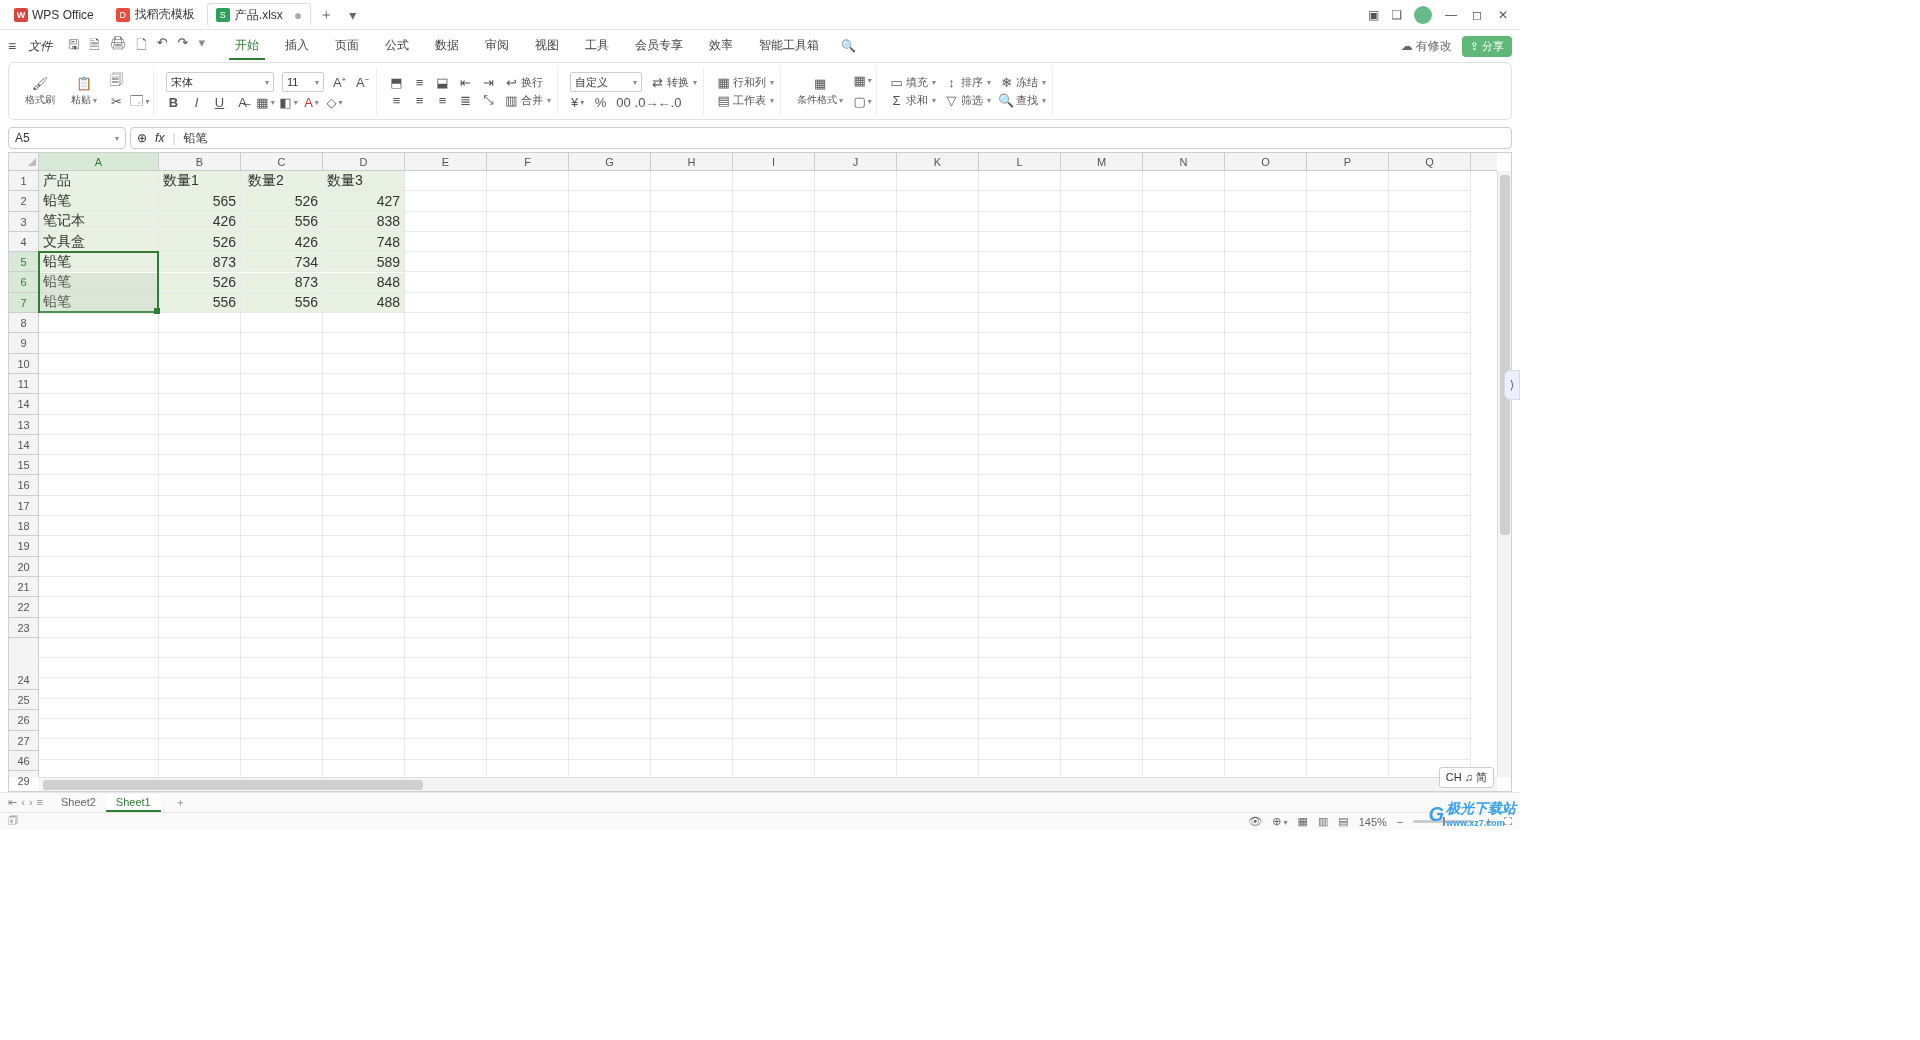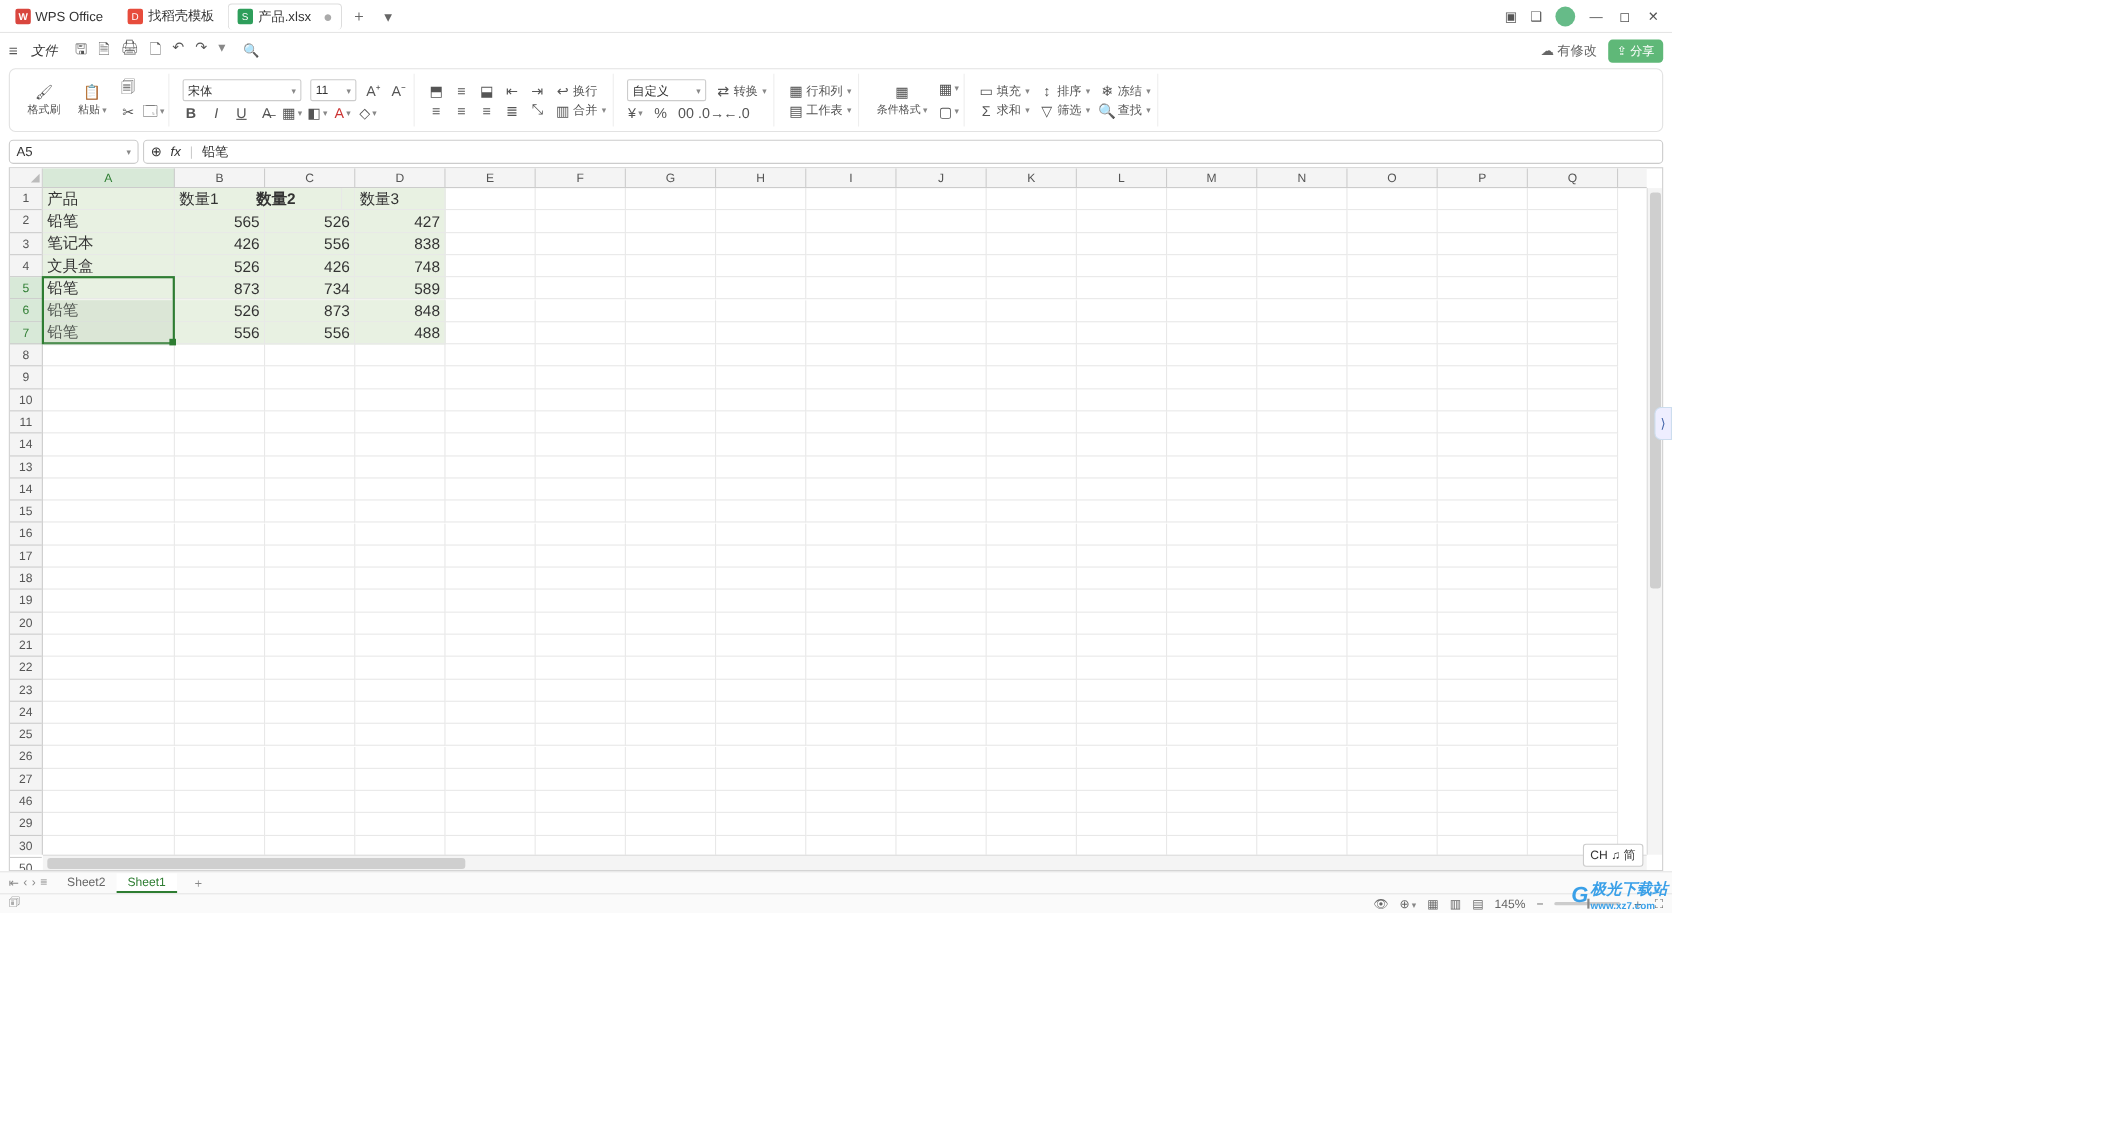--- a/index.html
+++ b/index.html
@@ -128,20 +128,33 @@
   <span class="file-menu">文件</span>
   <div class="qat">
     <span>🖫</span>
     <span>🗎</span>
     <span>🖨</span>
     <span>🗋</span>
     <span>↶</span>
     <span>↷</span>
     <span class="caret">▾</span>
   </div>
+  <div class="tabs-menu" id="ribbon-tabs">
+      <span class="mi active">开始</span>
+      <span class="mi">插入</span>
+      <span class="mi">页面</span>
+      <span class="mi">公式</span>
+      <span class="mi">数据</span>
+      <span class="mi">审阅</span>
+      <span class="mi">视图</span>
+      <span class="mi">工具</span>
+      <span class="mi">会员专享</span>
+      <span class="mi">效率</span>
+      <span class="mi">智能工具箱</span>
+    </div>
   <span style="margin-left:10px;color:#777;">🔍</span>
   <div class="menu-right">
     <div class="cloud-status">
       <span>☁</span>
       <span>有修改</span>
     </div>
     <div class="share-btn">
       <span>⇪</span>
       <span>分享</span>
     </div>
@@ -348,21 +361,21 @@
       <div class="rh" style="height: 20.3px; line-height: 20.3px;">14</div>
       <div class="rh" style="height: 20.3px; line-height: 20.3px;">15</div>
       <div class="rh" style="height: 20.3px; line-height: 20.3px;">16</div>
       <div class="rh" style="height: 20.3px; line-height: 20.3px;">17</div>
       <div class="rh" style="height: 20.3px; line-height: 20.3px;">18</div>
       <div class="rh" style="height: 20.3px; line-height: 20.3px;">19</div>
       <div class="rh" style="height: 20.3px; line-height: 20.3px;">20</div>
       <div class="rh" style="height: 20.3px; line-height: 20.3px;">21</div>
       <div class="rh" style="height: 20.3px; line-height: 20.3px;">22</div>
       <div class="rh" style="height: 20.3px; line-height: 20.3px;">23</div>
-      <div class="rh" style="height: 20.3px; line-height: 20.3px;">24</div>
+      <div class="rh" style="height: 20.3px; line-height: 20.3px; margin-top: 32px;">24</div>
       <div class="rh" style="height: 20.3px; line-height: 20.3px;">25</div>
       <div class="rh" style="height: 20.3px; line-height: 20.3px;">26</div>
       <div class="rh" style="height: 20.3px; line-height: 20.3px;">27</div>
       <div class="rh" style="height: 20.3px; line-height: 20.3px;">46</div>
       <div class="rh" style="height: 20.3px; line-height: 20.3px;">29</div>
       <div class="rh" style="height: 20.3px; line-height: 20.3px;">30</div>
       <div class="rh" style="height: 20.3px; line-height: 20.3px;">50</div>
     </div>
   <div class="cells" id="cells">
       <div class="cell highlight" style="left: 0px; top: 0px; width: 120px; height: 20.3px;"></div>
@@ -388,21 +401,21 @@
       <div class="cell highlight" style="left: 0px; top: 101.5px; width: 120px; height: 20.3px;"></div>
       <div class="cell highlight ralign" style="left: 120px; top: 101.5px; width: 82px; height: 20.3px;"></div>
       <div class="cell highlight ralign" style="left: 202px; top: 101.5px; width: 82px; height: 20.3px;"></div>
       <div class="cell highlight ralign" style="left: 284px; top: 101.5px; width: 82px; height: 20.3px;"></div>
       <div class="cell highlight" style="left: 0px; top: 121.8px; width: 120px; height: 20.3px;"></div>
       <div class="cell highlight ralign" style="left: 120px; top: 121.8px; width: 82px; height: 20.3px;"></div>
       <div class="cell highlight ralign" style="left: 202px; top: 121.8px; width: 82px; height: 20.3px;"></div>
       <div class="cell highlight ralign" style="left: 284px; top: 121.8px; width: 82px; height: 20.3px;"></div>
       <div class="cell highlight" style="left: 0px; top: 0px; width: 120px; height: 20.3px;">产品</div>
       <div class="cell highlight" style="left: 120px; top: 0px; width: 82px; height: 20.3px;">数量1</div>
-      <div class="cell highlight" style="left: 190px; top: 0px; width: 82px; height: 20.3px; font-weight: bold;">数量2</div>
+      <div class="cell highlight" style="left: 205px; top: 0px; width: 82px; height: 20.3px;">数量2</div>
       <div class="cell highlight" style="left: 284px; top: 0px; width: 82px; height: 20.3px;">数量3</div>
       <div class="cell highlight" style="left: 0px; top: 20.3px; width: 120px; height: 20.3px;">铅笔</div>
       <div class="cell highlight ralign" style="left: 120px; top: 20.3px; width: 82px; height: 20.3px;">565</div>
       <div class="cell highlight ralign" style="left: 202px; top: 20.3px; width: 82px; height: 20.3px;">526</div>
       <div class="cell highlight ralign" style="left: 284px; top: 20.3px; width: 82px; height: 20.3px;">427</div>
       <div class="cell highlight" style="left: 0px; top: 40.6px; width: 120px; height: 20.3px;">笔记本</div>
       <div class="cell highlight ralign" style="left: 120px; top: 40.6px; width: 82px; height: 20.3px;">426</div>
       <div class="cell highlight ralign" style="left: 202px; top: 40.6px; width: 82px; height: 20.3px;">556</div>
       <div class="cell highlight ralign" style="left: 284px; top: 40.6px; width: 82px; height: 20.3px;">838</div>
       <div class="cell highlight" style="left: 0px; top: 60.9px; width: 120px; height: 20.3px;">文具盒</div>

